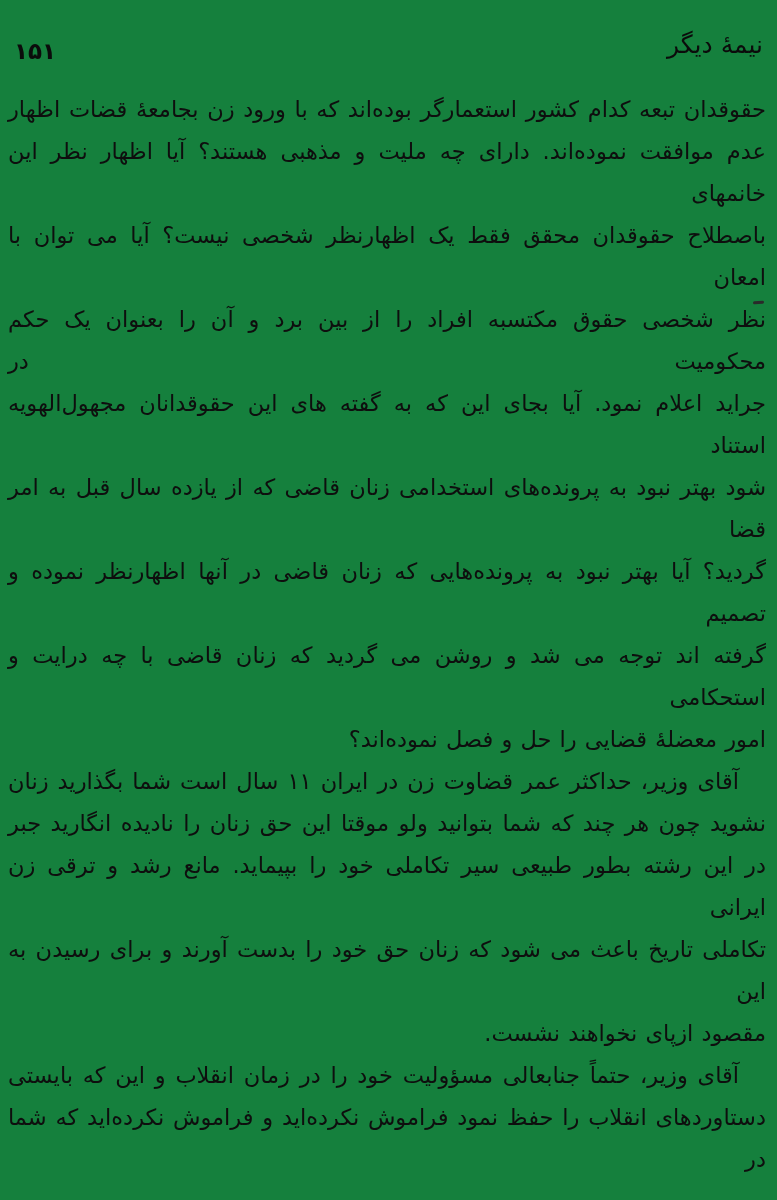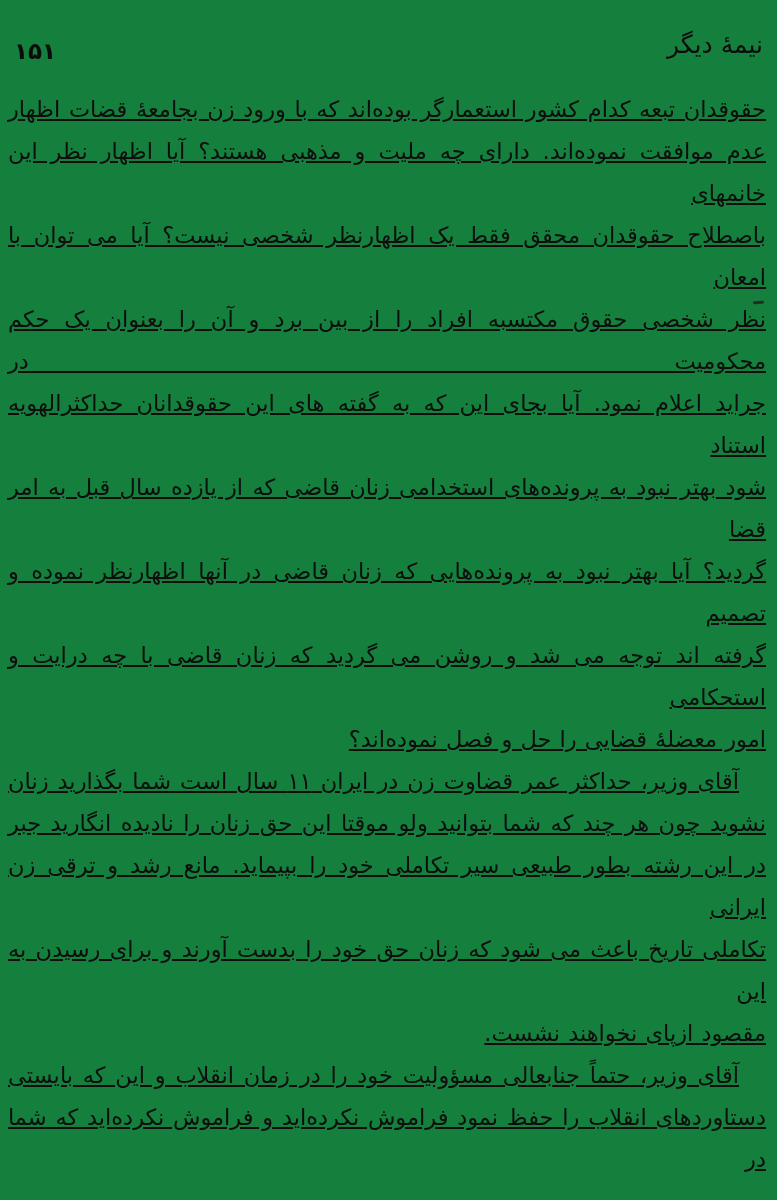--- a/index.html
+++ b/index.html
@@ -35,21 +35,20 @@
     direction: rtl;
     font-size: 22.5px;
     line-height: 42px;
     color: #0e0e0e;
   }
   .para { margin: 0; }
   .line {
     text-align: justify;
     text-align-last: justify;
     word-spacing: 1px;
-    text-decoration: underline;
   }
   .line.end {
     text-align: right;
     text-align-last: right;
   }
   .line.indent { padding-right: 27px; }
   .speck {
     position: absolute;
     left: 753px; top: 301px;
     width: 11px; height: 3px;
@@ -66,21 +65,21 @@
   <div class="page-number">۱۵۱</div>
   <div class="journal-title">نیمهٔ دیگر</div>
 
   <div class="article-body">
 
     <div class="para">
       <div class="line">حقوقدان تبعه کدام کشور استعمارگر بوده‌اند که با ورود زن بجامعهٔ قضات اظهار</div>
       <div class="line">عدم موافقت نموده‌اند. دارای چه ملیت و مذهبی هستند؟ آیا اظهار نظر این خانمهای</div>
       <div class="line">باصطلاح حقوقدان محقق فقط یک اظهارنظر شخصی نیست؟ آیا می توان با امعان</div>
       <div class="line">نظر شخصی حقوق مکتسبه افراد را از بین برد و آن را بعنوان یک حکم محکومیت در</div>
-      <div class="line">جراید اعلام نمود. آیا بجای این که به گفته های این حقوقدانان حداکثر‌الهویه استناد</div>
+      <div class="line">جراید اعلام نمود. آیا بجای این که به گفته های این حقوقدانان مجهول‌الهویه استناد</div>
       <div class="line">شود بهتر نبود به پرونده‌های استخدامی زنان قاضی که از یازده سال قبل به امر قضا</div>
       <div class="line">گردید؟ آیا بهتر نبود به پرونده‌هایی که زنان قاضی در آنها اظهارنظر نموده و تصمیم</div>
       <div class="line">گرفته اند توجه می شد و روشن می گردید که زنان قاضی با چه درایت و استحکامی</div>
       <div class="line end">امور معضلهٔ قضایی را حل و فصل نموده‌اند؟</div>
     </div>
 
     <div class="para">
       <div class="line indent">آقای وزیر، حداکثر عمر قضاوت زن در ایران ۱۱ سال است شما بگذارید زنان</div>
       <div class="line">نشوید چون هر چند که شما بتوانید ولو موقتا این حق زنان را نادیده انگارید جبر</div>
       <div class="line">در این رشته بطور طبیعی سیر تکاملی خود را بپیماید. مانع رشد و ترقی زن ایرانی</div>

